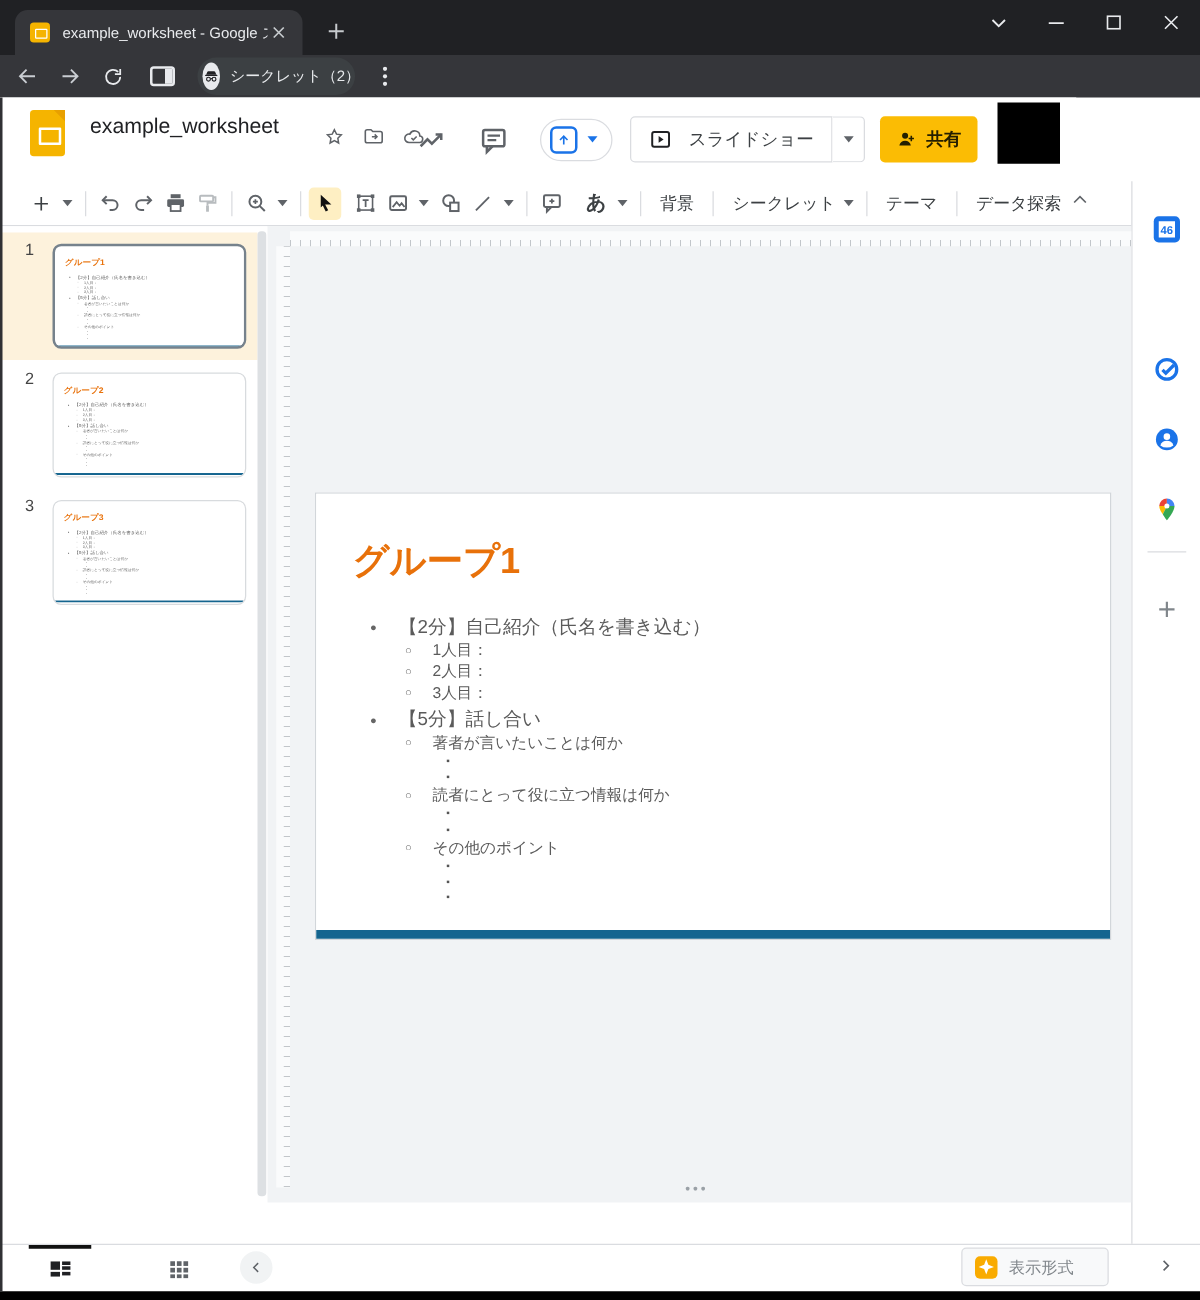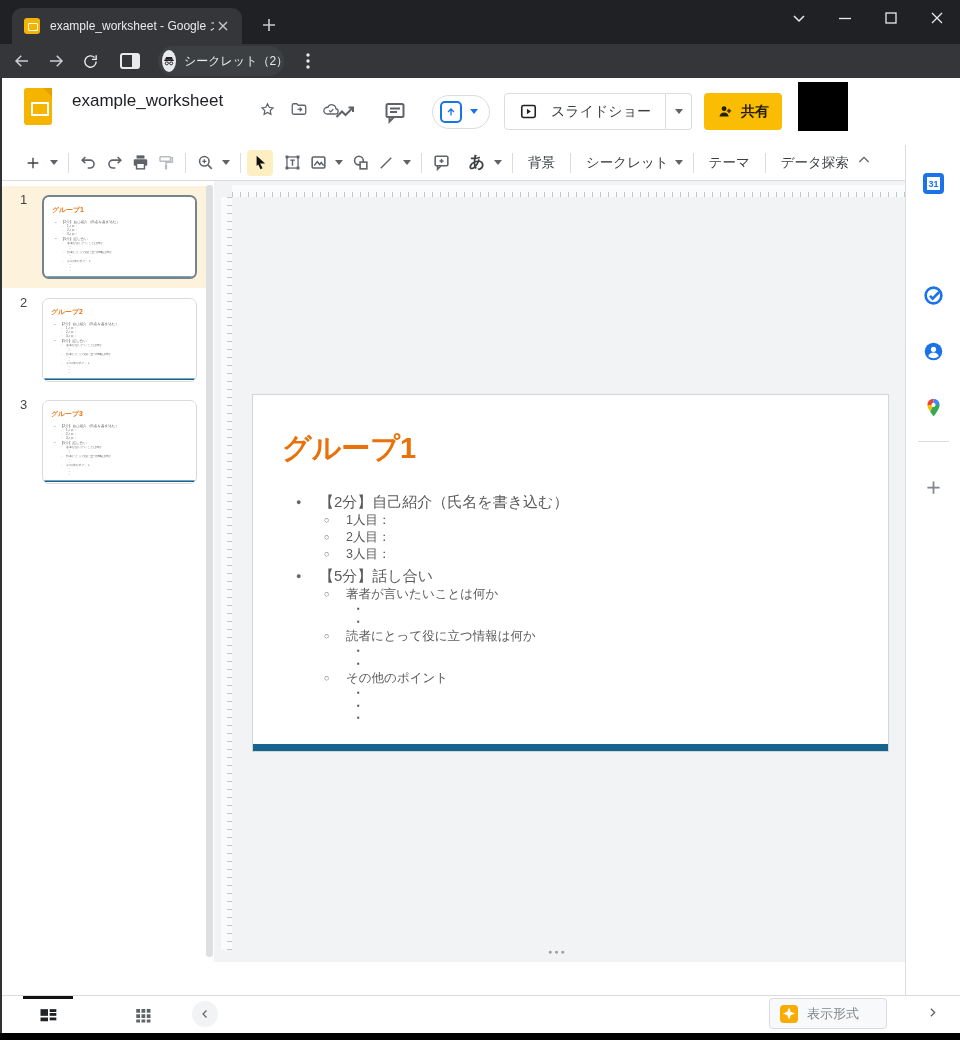--- a/index.html
+++ b/index.html
@@ -365,21 +365,21 @@
     <span class="t-label">データ探索</span>
   </div>
   <span class="abs tb-collapse">
     <svg width="16" height="16" viewBox="0 0 24 24">
         <path d="M5 15l7-7 7 7" fill="none" stroke="#5F6368" stroke-width="2"></path>
       </svg>
   </span>
 
   <div class="abs gpanel">
     <span class="g-ic ic-cal" style="top:28px">
-        <i>31</i>
+        <i>46</i>
       </span>
     <span class="g-ic ic-keep" style="top:84px"></span>
     <span class="g-ic" style="top:140px">
       <svg width="21" height="21" viewBox="0 0 24 24">
           <circle cx="12" cy="12" r="9" fill="none" stroke="#1A73E8" stroke-width="3"></circle>
           <path d="M8 12.5l3 3L18.5 8" fill="none" stroke="#1A73E8" stroke-width="3"></path>
         </svg>
     </span>
     <span class="g-ic" style="top:196px">
       <svg width="21" height="21" viewBox="0 0 24 24">

